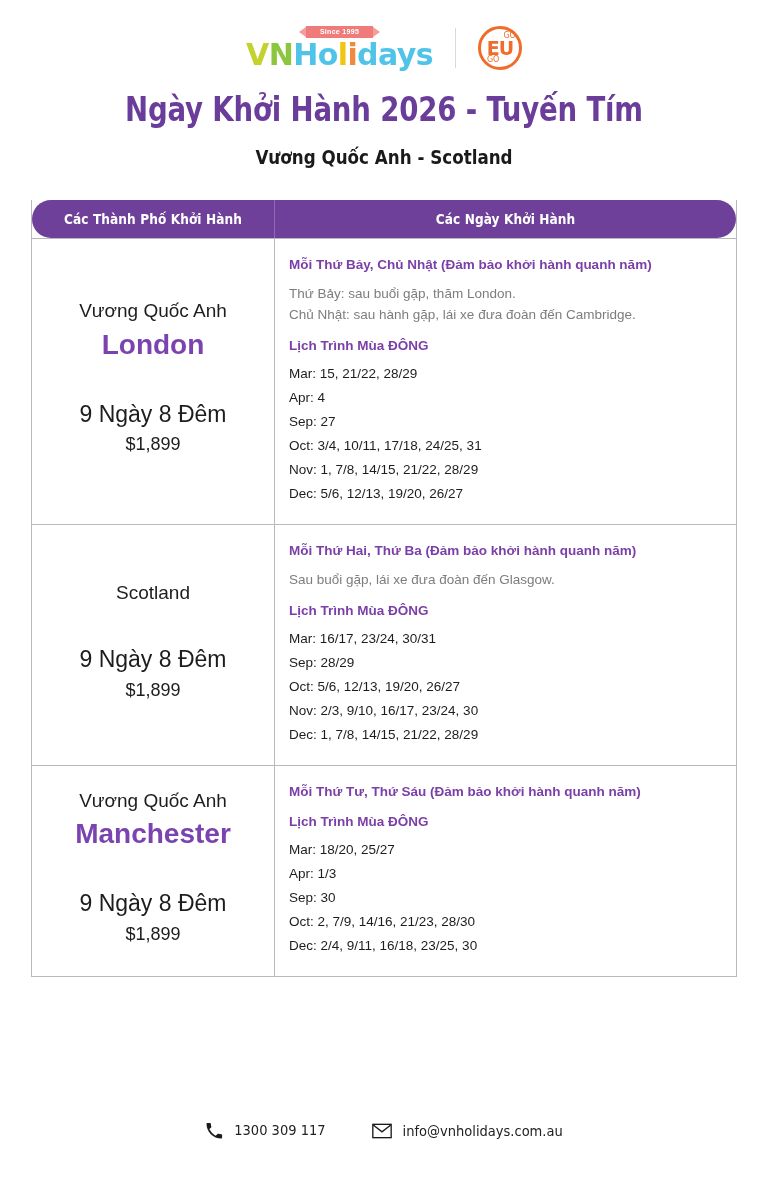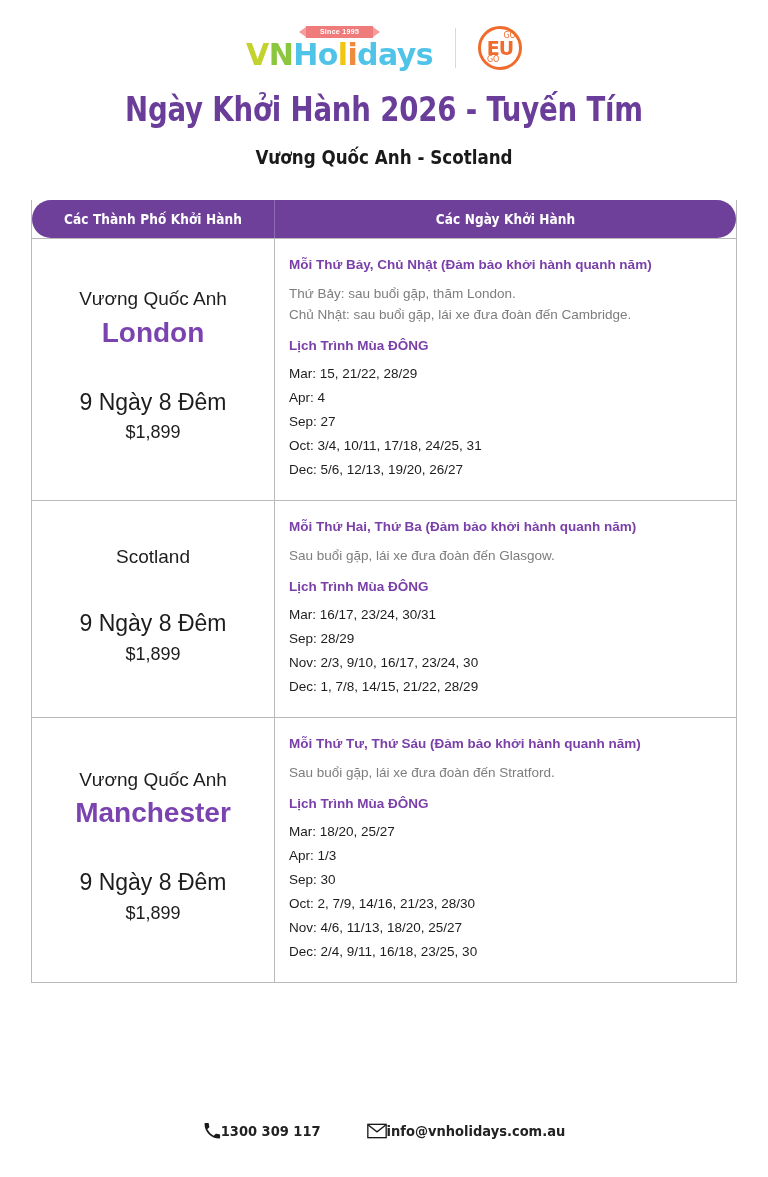--- a/index.html
+++ b/index.html
@@ -224,24 +224,24 @@
     left: 0; right: 0;
     bottom: 37px;
     display: flex;
     align-items: center;
     justify-content: center;
     gap: 46px;
     font-family: "DejaVu Sans Condensed", "Liberation Sans Narrow", "Liberation Sans", sans-serif;
   }
   .f-item {
     display: flex;
-    align-items: center;
+    gap: 11px;
     font-size: 14.5px;
     color: #222;
-    font-weight: 700;
+    font-weight: 400;
   }
   .f-icon { display: flex; align-items: center; }
   .f-icon svg { display: block; }
 </style>
 </head>
 <body>
 
 <div class="page">
 
   <div class="logo-bar">
@@ -274,68 +274,68 @@
     <div class="trow">
       <div class="cell-left">
         <div class="country">Vương Quốc Anh</div>
         <div class="city">London</div>
         <div class="duration">9 Ngày 8 Đêm</div>
         <div class="price">$1,899</div>
       </div>
       <div class="cell-right">
         <div class="r-head">Mỗi Thứ Bảy, Chủ Nhật (Đảm bảo khởi hành quanh năm)</div>
         <div class="r-note">Thứ Bảy: sau buổi gặp, thăm London.</div>
-        <div class="r-note">Chủ Nhật: sau buổi gặp, lái xe đưa đoàn đến Cambridge.</div>
+        <div class="r-note">Chủ Nhật: sau hành gặp, lái xe đưa đoàn đến Cambridge.</div>
         <div class="r-sched-title">Lịch Trình Mùa ĐÔNG</div>
         <div class="r-dates">
           <div>Mar: 15, 21/22, 28/29</div>
           <div>Apr: 4</div>
           <div>Sep: 27</div>
           <div>Oct: 3/4, 10/11, 17/18, 24/25, 31</div>
+          <div>Nov: 1, 7/8, 14/15, 21/22, 28/29</div>
           <div>Dec: 5/6, 12/13, 19/20, 26/27</div>
         </div>
       </div>
     </div>
 
     <div class="trow">
       <div class="cell-left">
         <div class="country">Scotland</div>
         <div class="duration">9 Ngày 8 Đêm</div>
         <div class="price">$1,899</div>
       </div>
       <div class="cell-right">
         <div class="r-head">Mỗi Thứ Hai, Thứ Ba (Đảm bảo khởi hành quanh năm)</div>
         <div class="r-note">Sau buổi gặp, lái xe đưa đoàn đến Glasgow.</div>
         <div class="r-sched-title">Lịch Trình Mùa ĐÔNG</div>
         <div class="r-dates">
           <div>Mar: 16/17, 23/24, 30/31</div>
           <div>Sep: 28/29</div>
+          <div>Oct: 5/6, 12/13, 19/20, 26/27</div>
           <div>Nov: 2/3, 9/10, 16/17, 23/24, 30</div>
           <div>Dec: 1, 7/8, 14/15, 21/22, 28/29</div>
         </div>
       </div>
     </div>
 
     <div class="trow">
       <div class="cell-left">
         <div class="country">Vương Quốc Anh</div>
         <div class="city">Manchester</div>
         <div class="duration">9 Ngày 8 Đêm</div>
         <div class="price">$1,899</div>
       </div>
       <div class="cell-right">
         <div class="r-head">Mỗi Thứ Tư, Thứ Sáu (Đảm bảo khởi hành quanh năm)</div>
-        <div class="r-note">Sau buổi gặp, lái xe đưa đoàn đến Stratford.</div>
         <div class="r-sched-title">Lịch Trình Mùa ĐÔNG</div>
         <div class="r-dates">
           <div>Mar: 18/20, 25/27</div>
           <div>Apr: 1/3</div>
           <div>Sep: 30</div>
           <div>Oct: 2, 7/9, 14/16, 21/23, 28/30</div>
-          <div>Nov: 4/6, 11/13, 18/20, 25/27</div>
           <div>Dec: 2/4, 9/11, 16/18, 23/25, 30</div>
         </div>
       </div>
     </div>
 
   </div>
 
   <div class="footer">
 
     <div class="f-item">

